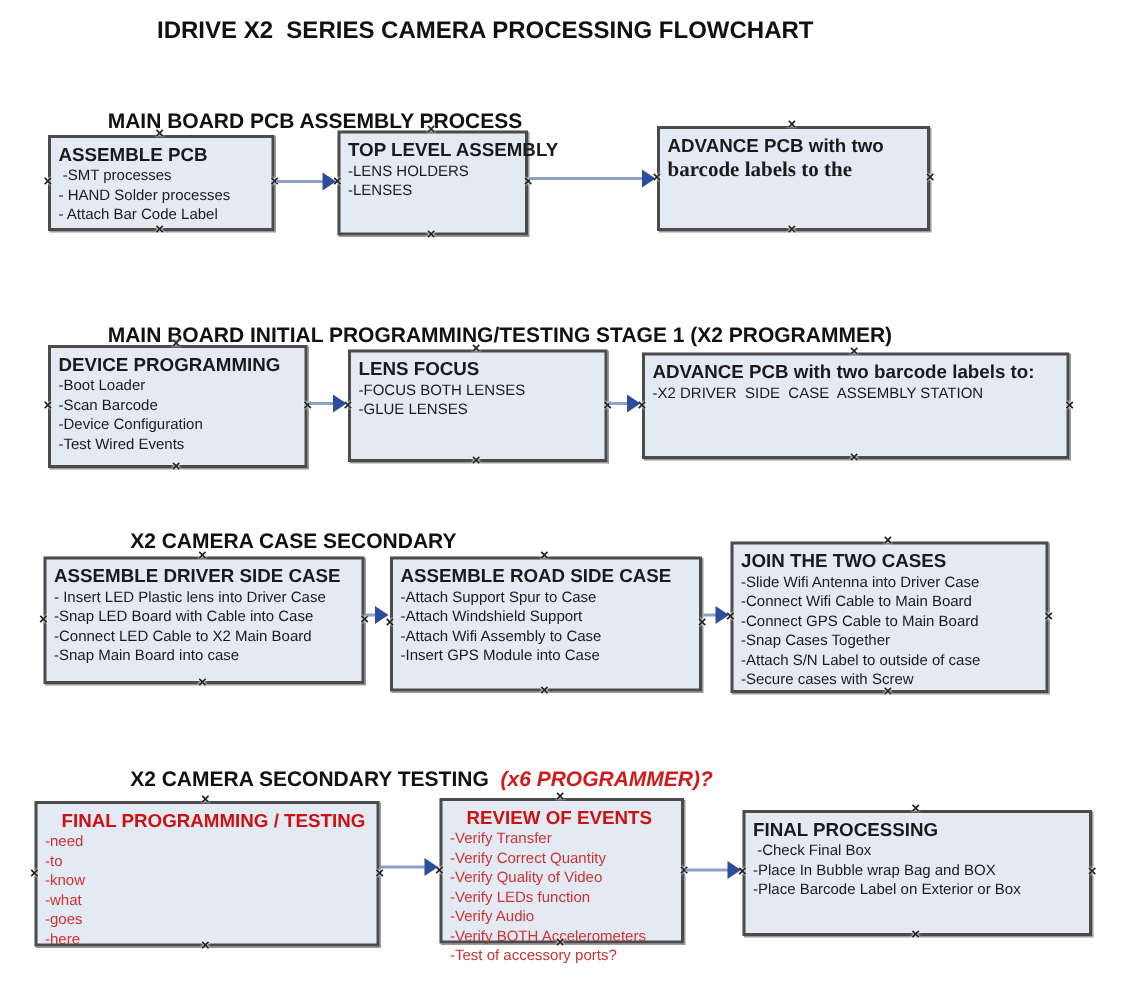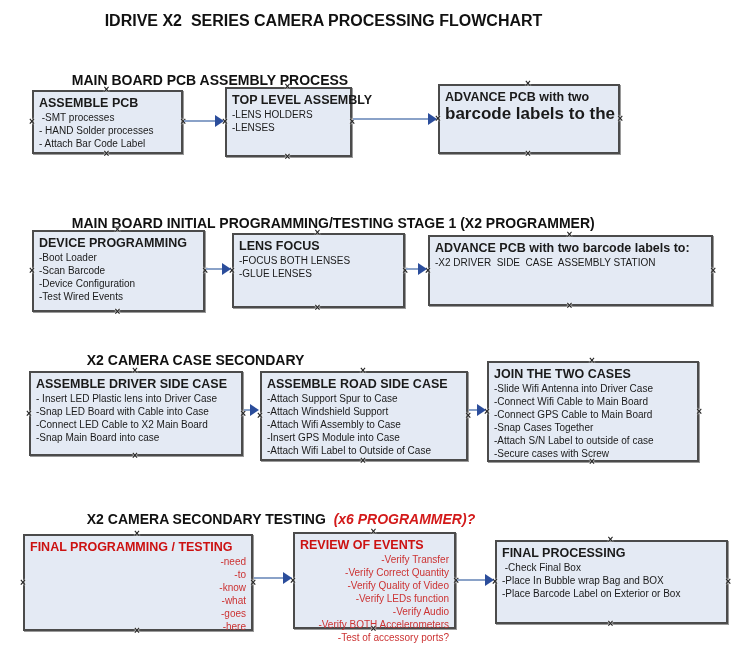--- a/index.html
+++ b/index.html
@@ -14,23 +14,23 @@
   .sec-heading{
     position:absolute;font-size:14px;font-weight:bold;white-space:pre;color:#111;margin-left:44px;
   }
   .sec-heading .red-part{color:#d31a1a;font-style:italic;}
   .box{
     position:absolute;background:#e4eaf4;border:2px solid #4b4b4b;
     box-sizing:border-box;padding:3px 5px 0 5px;box-shadow:1px 1px 0 #9a9a9a;
   }
   .box-title{font-size:12.5px;font-weight:bold;line-height:16px;white-space:pre;}
   .item{font-size:10px;line-height:13px;white-space:pre;}
-  .box.all-bold .item{font-size:17px;font-weight:bold;line-height:17px;}
-  .box.red-box .box-title{color:#cc1111;}
-  .box.red-box .item{color:#cc3333;text-align:right;}
+  .box.all-bold .item{font-size:14px;font-weight:bold;line-height:17px;font-family:Liberation Serif, serif;}
+  .box.red-box .box-title{color:#cc1111;margin-left:11px;}
+  .box.red-box .item{color:#cc3333;}
   .cp{
     position:absolute;font-size:10px;font-weight:bold;line-height:10px;color:#222;
     text-shadow:0 0 2px #fff, 0 0 1px #fff;pointer-events:none;
   }
   .cp-t{top:-7px;left:calc(50% - 4px);}
   .cp-b{bottom:-7px;left:calc(50% - 4px);}
   .cp-l{left:-5px;top:calc(50% - 5px);}
   .cp-r{right:-5px;top:calc(50% - 5px);}
   .arrow{position:absolute;height:0;}
   .arrow .line{
@@ -152,21 +152,20 @@
 <div class="box" style="left:260px;top:371px;width:208px;height:90px">
   <span class="cp cp-t">×</span>
   <span class="cp cp-b">×</span>
   <span class="cp cp-l">×</span>
   <span class="cp cp-r">×</span>
   <div class="box-title">ASSEMBLE ROAD SIDE CASE</div>
   <div class="item">-Attach Support Spur to Case</div>
   <div class="item">-Attach Windshield Support</div>
   <div class="item">-Attach Wifi Assembly to Case</div>
   <div class="item">-Insert GPS Module into Case</div>
-  <div class="item">-Attach Wifi Label to Outside of Case</div>
 </div>
 
 <div class="box" style="left:487px;top:361px;width:212px;height:101px">
   <span class="cp cp-t">×</span>
   <span class="cp cp-b">×</span>
   <span class="cp cp-l">×</span>
   <span class="cp cp-r">×</span>
   <div class="box-title">JOIN THE TWO CASES</div>
   <div class="item">-Slide Wifi Antenna into Driver Case</div>
   <div class="item">-Connect Wifi Cable to Main Board</div>

